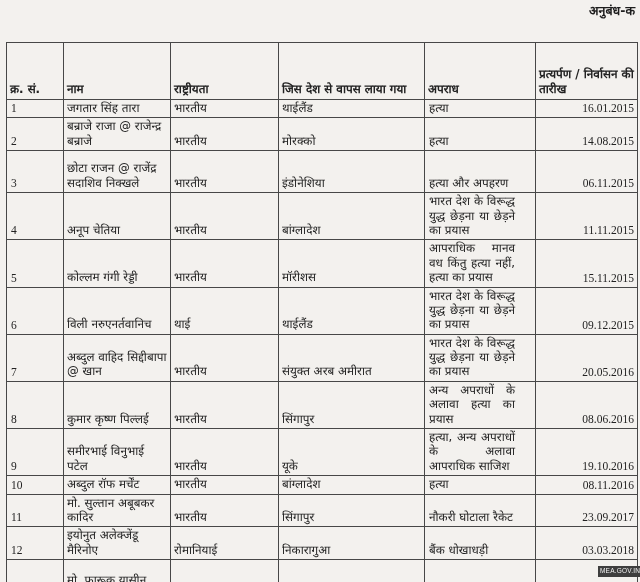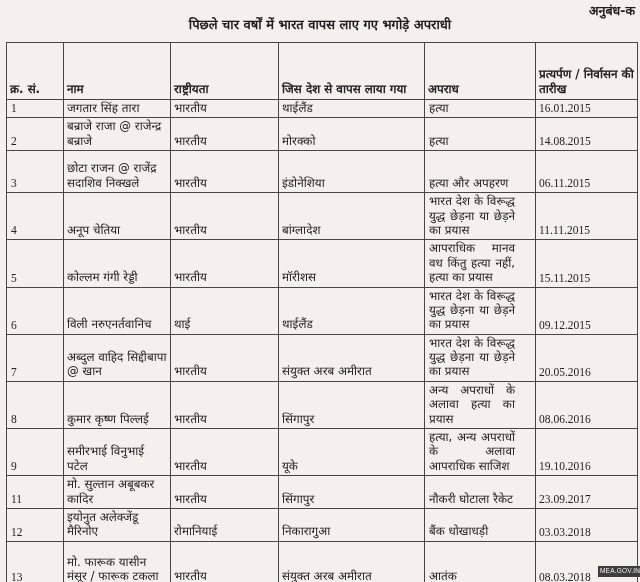--- a/index.html
+++ b/index.html
@@ -34,36 +34,35 @@
   .doc th{font-weight:bold;text-align:left;padding-bottom:3px;}
   td.sno{
     font-family:"Liberation Serif","DejaVu Serif",serif;
     font-size:11.5px;text-align:left;padding-left:4px;
   }
   td.name{text-align:left;}
   td.nat,td.country{text-align:left;padding-left:3px;}
   td.offence{text-align:justify;padding-left:4px;padding-right:20px;}
   td.date{
     font-family:"Liberation Serif","DejaVu Serif",serif;
-    font-size:11.5px;text-align:left;white-space:nowrap;
+    font-size:11.5px;text-align:right;white-space:nowrap;
   }
   .watermark{
     position:absolute;left:598px;top:566px;
     background:#3e3e3e;color:#f2f2f2;
     font-size:6.5px;line-height:1;letter-spacing:.2px;
     padding:2px 2px;font-family:"Liberation Sans",sans-serif;
   }
 </style>
 </head>
 <body>
 
 <div class="page">
 
   <div class="annexure">अनुबंध-क</div>
-  <div class="title">पिछले चार वर्षों में भारत वापस लाए गए भगोड़े अपराधी</div>
 
   <table class="doc">
     <colgroup>
       <col style="width:57px">
         <col style="width:107px">
         <col style="width:108px">
       <col style="width:146px">
         <col style="width:111px">
         <col style="width:102px">
     </colgroup>
@@ -143,20 +142,28 @@
         <td class="date">08.06.2016</td>
       </tr>
       <tr style="height:28px">
         <td class="sno">9</td>
         <td class="name">समीरभाई विनुभाई पटेल</td>
         <td class="nat">भारतीय</td>
         <td class="country">यूके</td>
         <td class="offence">हत्या, अन्य अपराधों के अलावा आपराधिक साजिश</td>
         <td class="date">19.10.2016</td>
       </tr>
+      <tr style="height:15px">
+        <td class="sno">10</td>
+        <td class="name">अब्दुल रॉफ मर्चेंट</td>
+        <td class="nat">भारतीय</td>
+        <td class="country">बांग्लादेश</td>
+        <td class="offence">हत्या</td>
+        <td class="date">08.11.2016</td>
+      </tr>
       <tr style="height:29px">
         <td class="sno">11</td>
         <td class="name">मो. सुल्तान अबूबकर कादिर</td>
         <td class="nat">भारतीय</td>
         <td class="country">सिंगापुर</td>
         <td class="offence">नौकरी घोटाला रैकेट</td>
         <td class="date">23.09.2017</td>
       </tr>
       <tr style="height:29px">
         <td class="sno">12</td>

